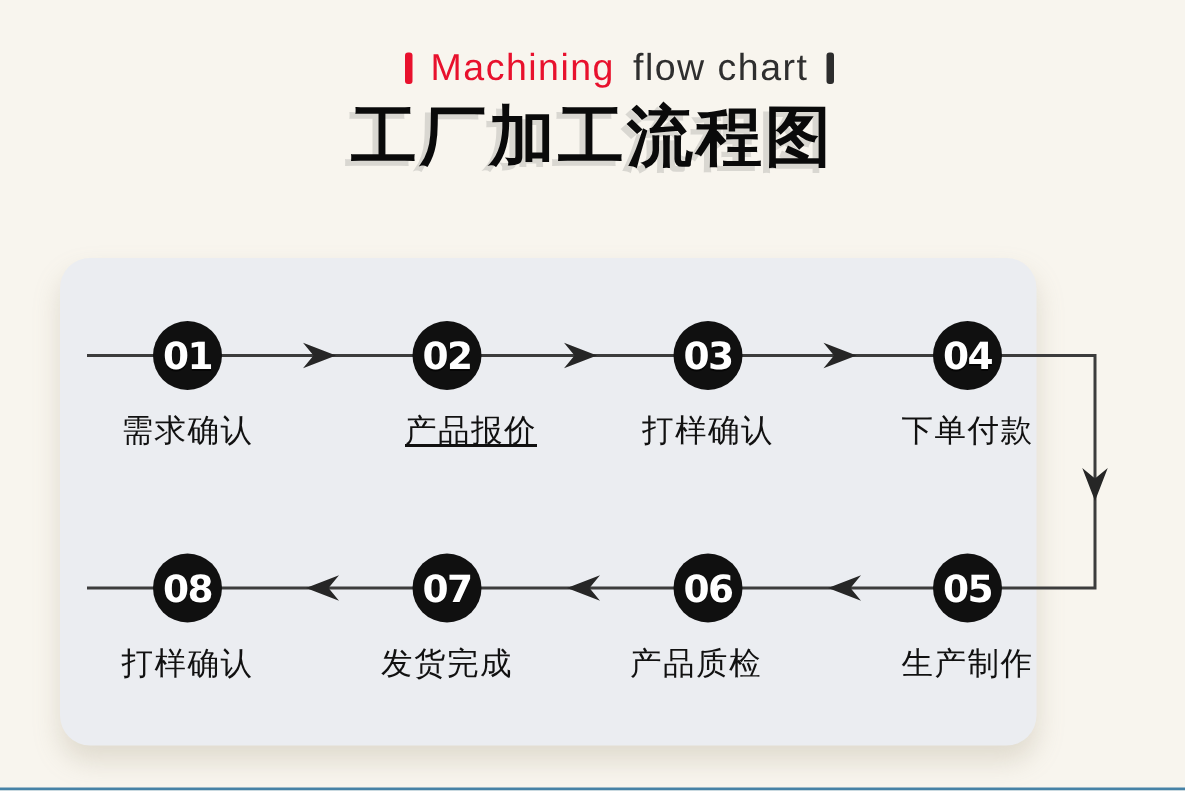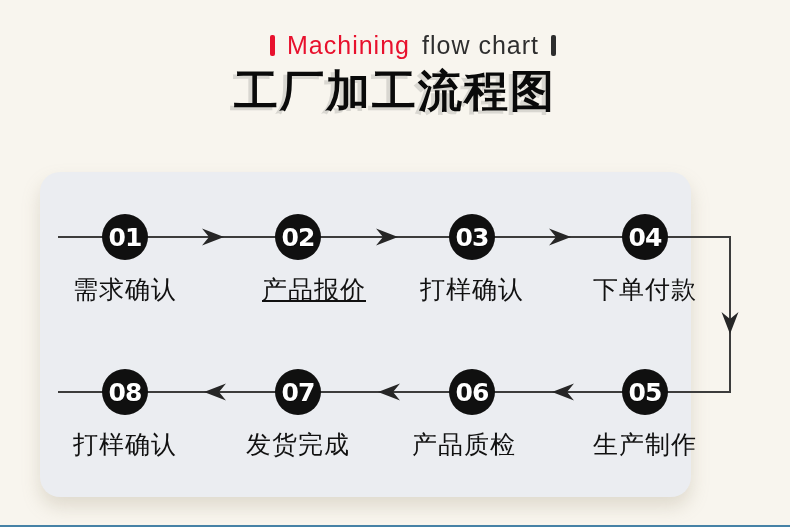--- a/index.html
+++ b/index.html
@@ -58,21 +58,21 @@
   .n2 { left:235px; top:42px; }
   .n3 { left:409px; top:42px; }
   .n4 { left:582px; top:42px; }
   .n5 { left:582px; top:197px; }
   .n6 { left:409px; top:197px;text-align:center; }
   .n7 { left:235px; top:197px; }
   .n8 { left:62px;  top:197px; }
 
   .step-label {
     position:absolute; width:160px; text-align:center;
-    font-size:25px; color:#111111; letter-spacing:1px;
+    font-size:21px; color:#111111; letter-spacing:1px;
   }
   .l1 { left:5px;   top:101px; }
   .l2 { left:194px; top:101px;text-decoration:underline; }
   .l3 { left:352px; top:101px; }
   .l4 { left:525px; top:101px; }
   .l5 { left:525px; top:256px; }
   .l6 { left:344px; top:256px; }
   .l7 { left:178px; top:256px; }
   .l8 { left:5px;   top:256px; }
 

